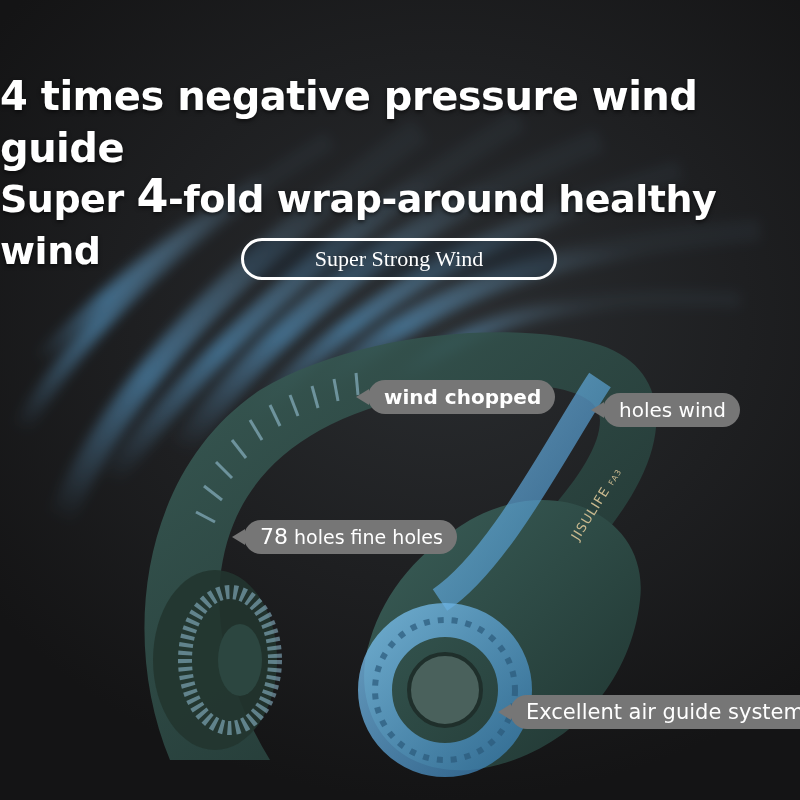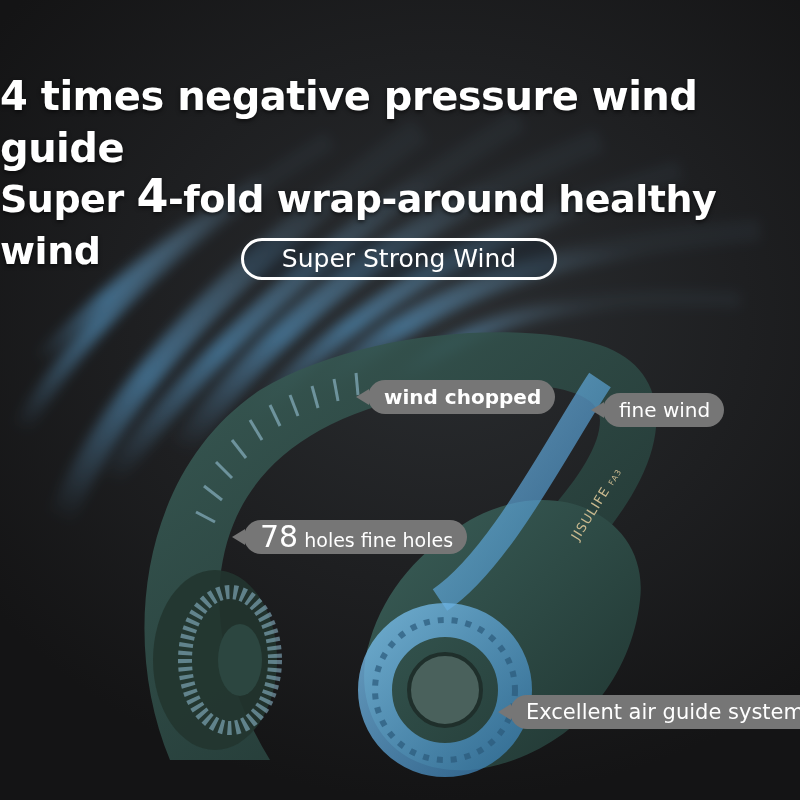--- a/index.html
+++ b/index.html
@@ -7,30 +7,30 @@
   .stage { position:relative; width:800px; height:800px; overflow:hidden;
     background: radial-gradient(ellipse 70% 60% at 55% 40%, #2a2d30 0%, #1e1f21 55%, #141415 100%);
     font-family: "DejaVu Sans", "Liberation Sans", sans-serif; }
   .wind { position:absolute; inset:0; }
   .headline { position:absolute; left:0; width:800px; text-align:left; color:#ffffff;
     font-weight:bold; letter-spacing:-0.5px; text-shadow:0 2px 4px rgba(0,0,0,0.6); z-index:5; }
   .h1 { top:70px; font-size:40px; line-height:52px; }
   .h2 { top:170px; font-size:38px; line-height:52px; }
   .h2 .big { font-size:46px; }
   .pill { position:absolute; left:241px; top:238px; width:316px; height:42px; border:3px solid #ffffff;
-    border-radius:24px; box-sizing:border-box; color:#fff; font-size:25px; line-height:36px;
-    text-align:center; z-index:5; background:rgba(20,40,60,0.25); }
+    border-radius:24px; box-sizing:border-box; color:#fff; font-size:22px; line-height:36px;
+    text-align:center; z-index:5; background:rgba(20,40,60,0.25);font-family:Liberation Serif, serif; }
   .callout { position:absolute; background:#767676; color:#ffffff; border-radius:18px; height:34px;
     line-height:34px; padding:0 14px 0 16px; font-size:20px; white-space:nowrap; z-index:6; }
   .callout::before { content:""; position:absolute; left:-12px; top:9px; width:0; height:0;
     border-top:8px solid transparent; border-bottom:8px solid transparent; border-right:13px solid #767676; }
   .c1 { left:368px; top:380px;font-weight:bold; }
   .c2 { left:603px; top:393px; }
   .c3 { left:244px; top:520px; font-size:19px; }
-  .c3 .num { font-size:30px; }
+  .c3 .num { font-size:22px; }
   .c4 { left:510px; top:695px; font-size:21px; }
   .product { position:absolute; inset:0; z-index:3; }
   .brand { position:absolute; left:568px; top:535px; transform:rotate(-58deg); transform-origin:left top;
     color:#c9b98f; font-size:13px; letter-spacing:1px; z-index:4; font-family:"DejaVu Sans", sans-serif; }
 </style>
 </head>
 <body>
 
 <div class="stage">
 
@@ -102,18 +102,18 @@
   </div>
 
   <div class="headline h1">4 times negative pressure wind guide</div>
   <div class="headline h2">
     <span>Super </span><span class="big">4</span><span>-fold wrap-around healthy wind</span>
   </div>
 
   <div class="pill">Super Strong Wind</div>
 
   <div class="callout c1">wind chopped</div>
-  <div class="callout c2">fine wind</div>
+  <div class="callout c2">holes wind</div>
   <div class="callout c3">
     <span class="num">78</span><span> holes fine holes</span>
   </div>
   <div class="callout c4">Excellent air guide system</div>
 </div>
 
 </body></html>

